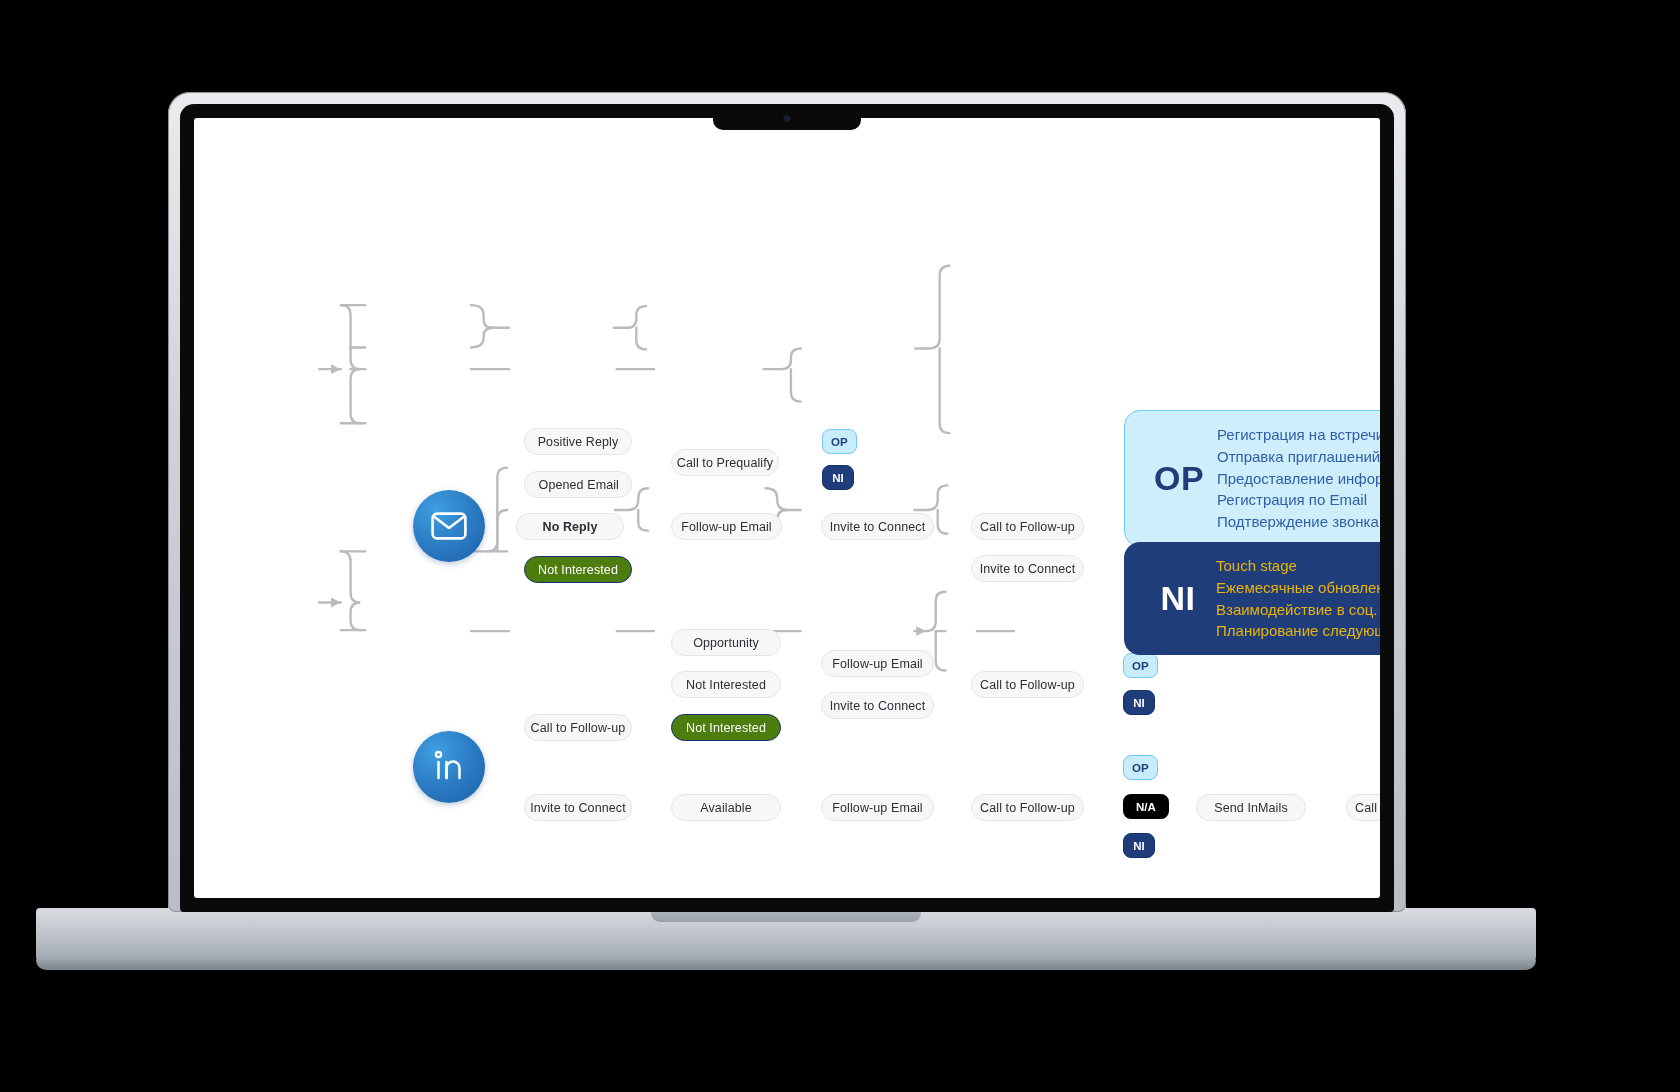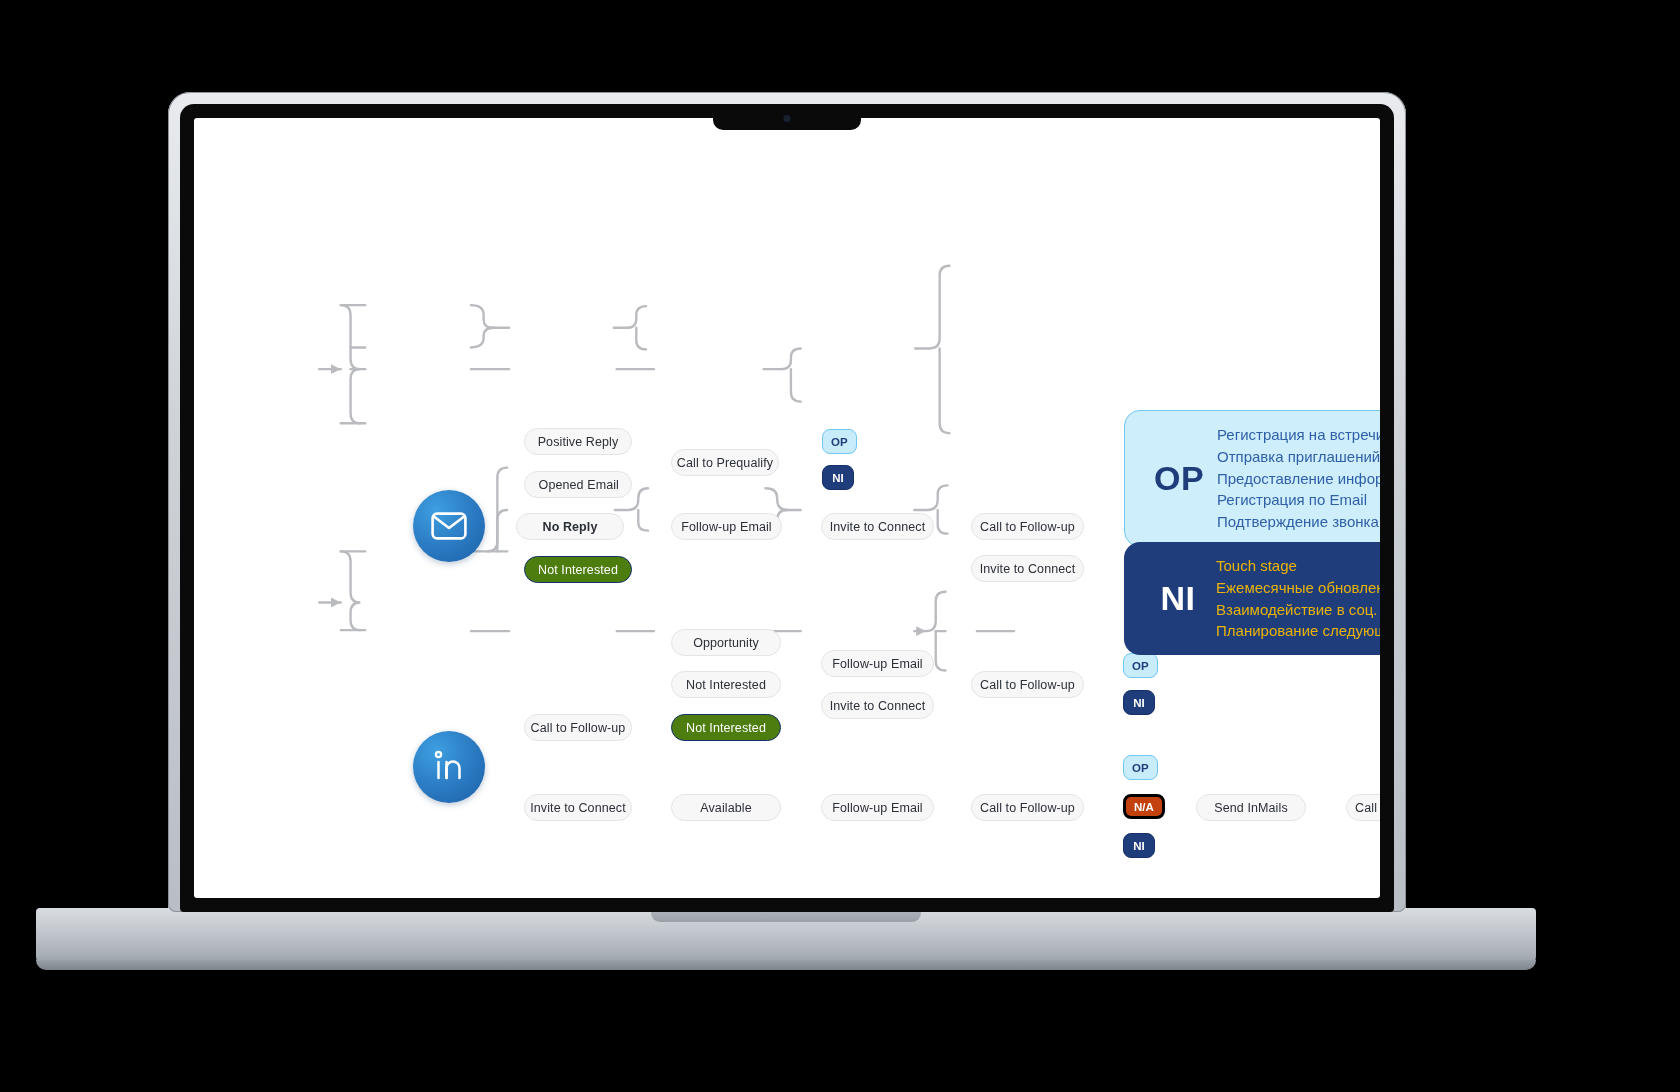--- a/index.html
+++ b/index.html
@@ -84,21 +84,21 @@
     color: #ffffff; font-weight: 400;
     border: 1px solid #15306a;
   }
   .badge {
     position: absolute; display: flex; align-items: center; justify-content: center;
     height: 25px; min-width: 32px; border-radius: 8px;
     font-size: 11.5px; font-weight: 600; padding: 0 8px; white-space: nowrap;
   }
   .badge.op { background: #c9ecfb; border: 1.6px solid #6ec9f5; color: #1f3d7a; }
   .badge.ni { background: #1f3d7a; border: 1px solid #15306a; color: #ffffff; }
-  .badge.na { background: #c2410c; border: 3px solid #000000; color: #ffffff; }
+  .badge.na { background: #000000; border: 5px solid #000000; color: #ffffff; }
 
   
   .channel {
     position: absolute; width: 72px; height: 72px; border-radius: 50%;
     background: radial-gradient(circle at 32% 28%, #3e9fe0 0%, #2d7fc6 45%, #1c5fa8 100%);
     display: flex; align-items: center; justify-content: center;
     box-shadow: 0 2px 6px rgba(20,60,110,.28);
   }
   .channel svg { display: block; }
 

